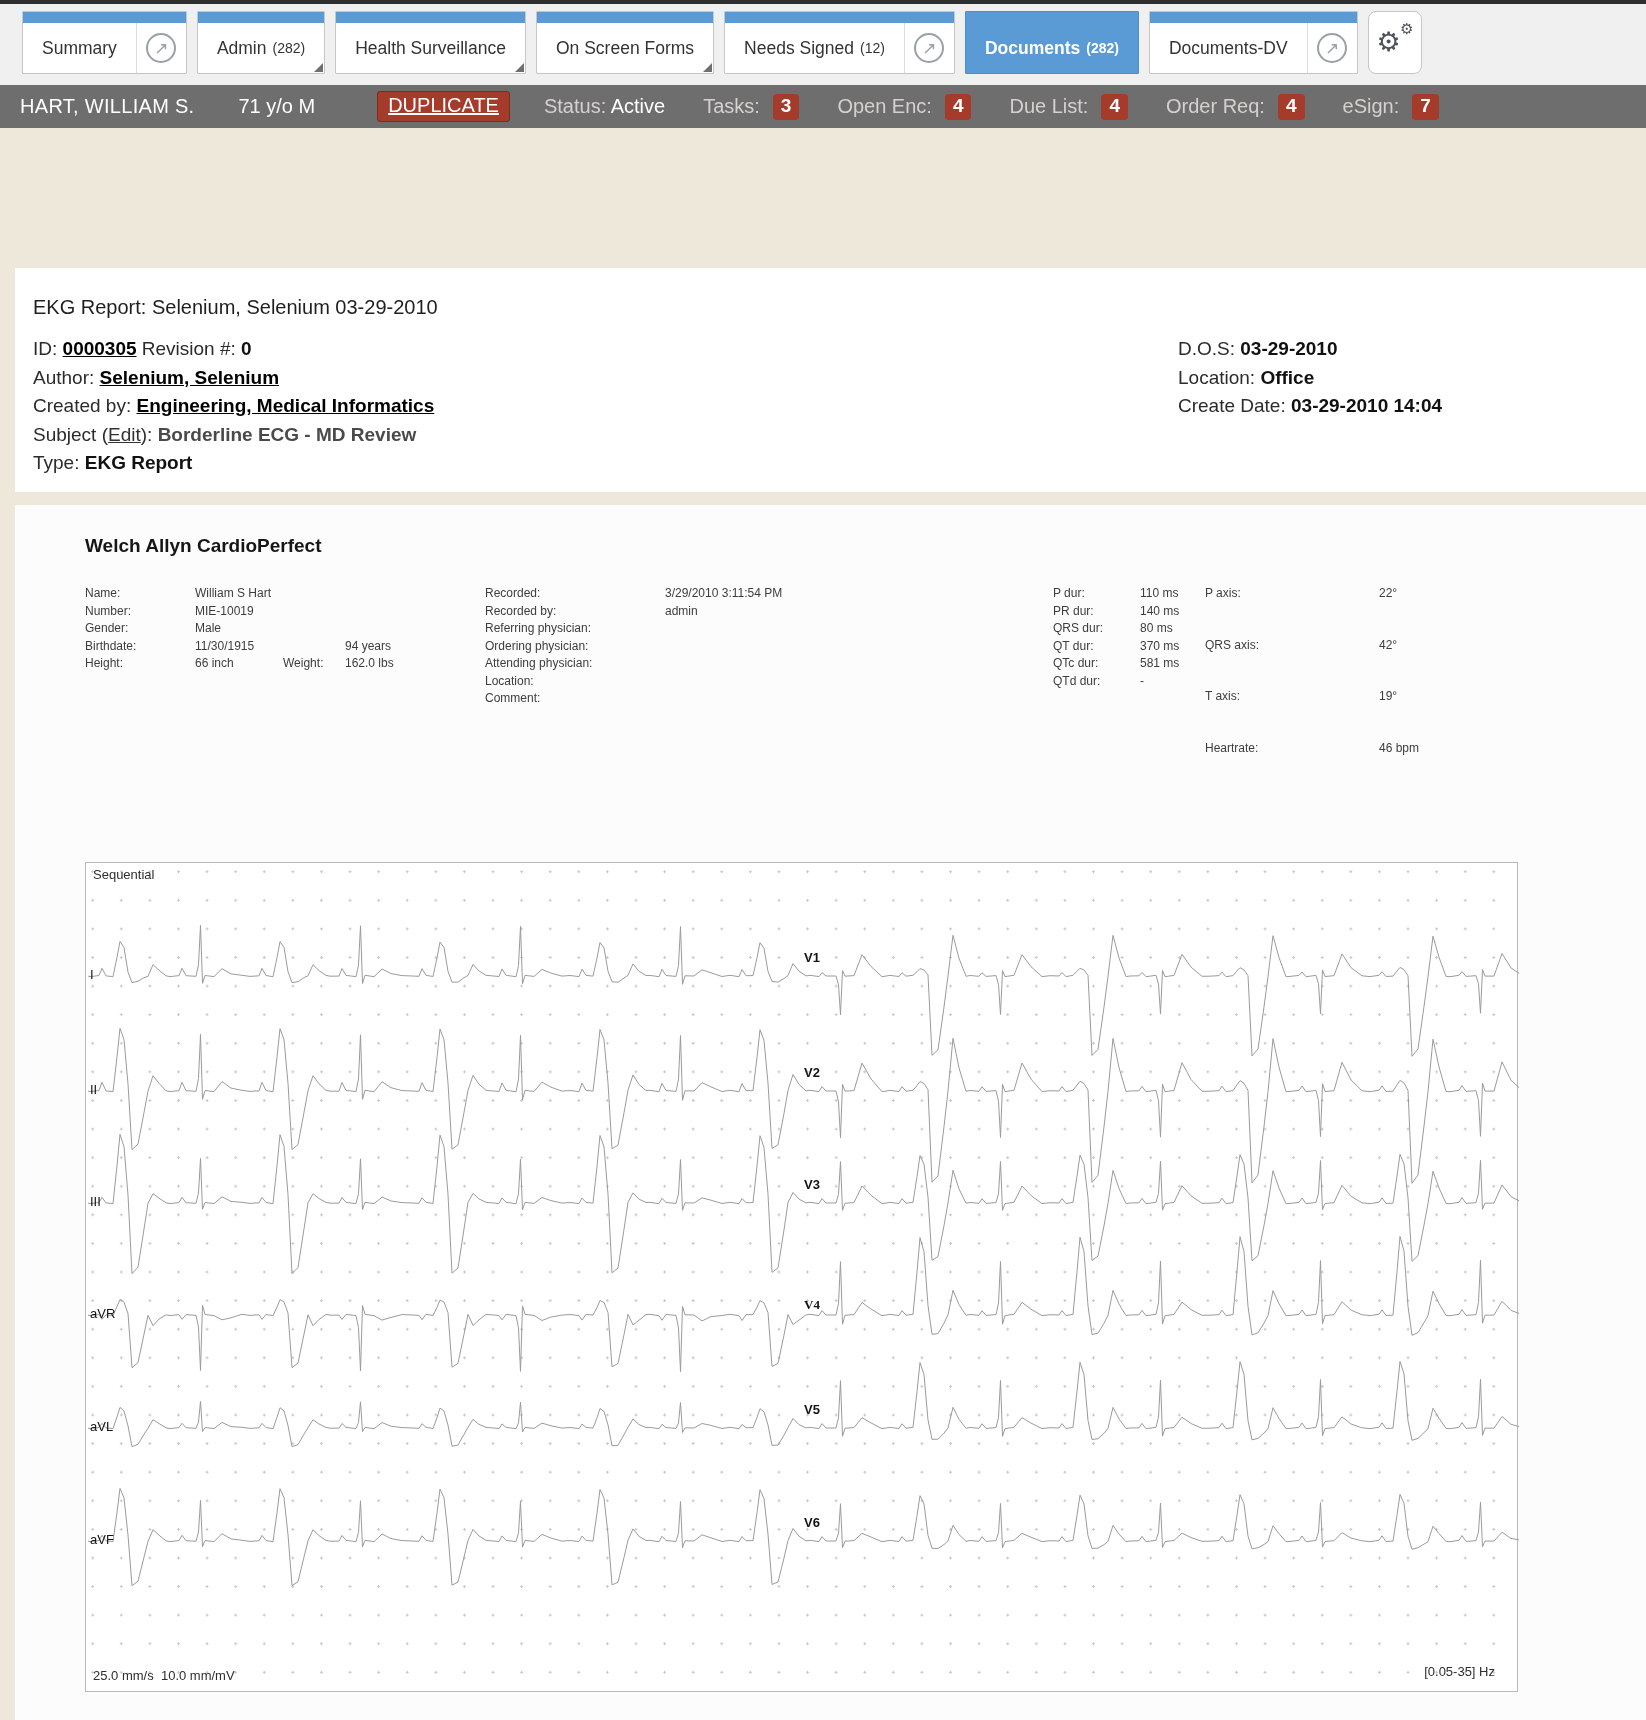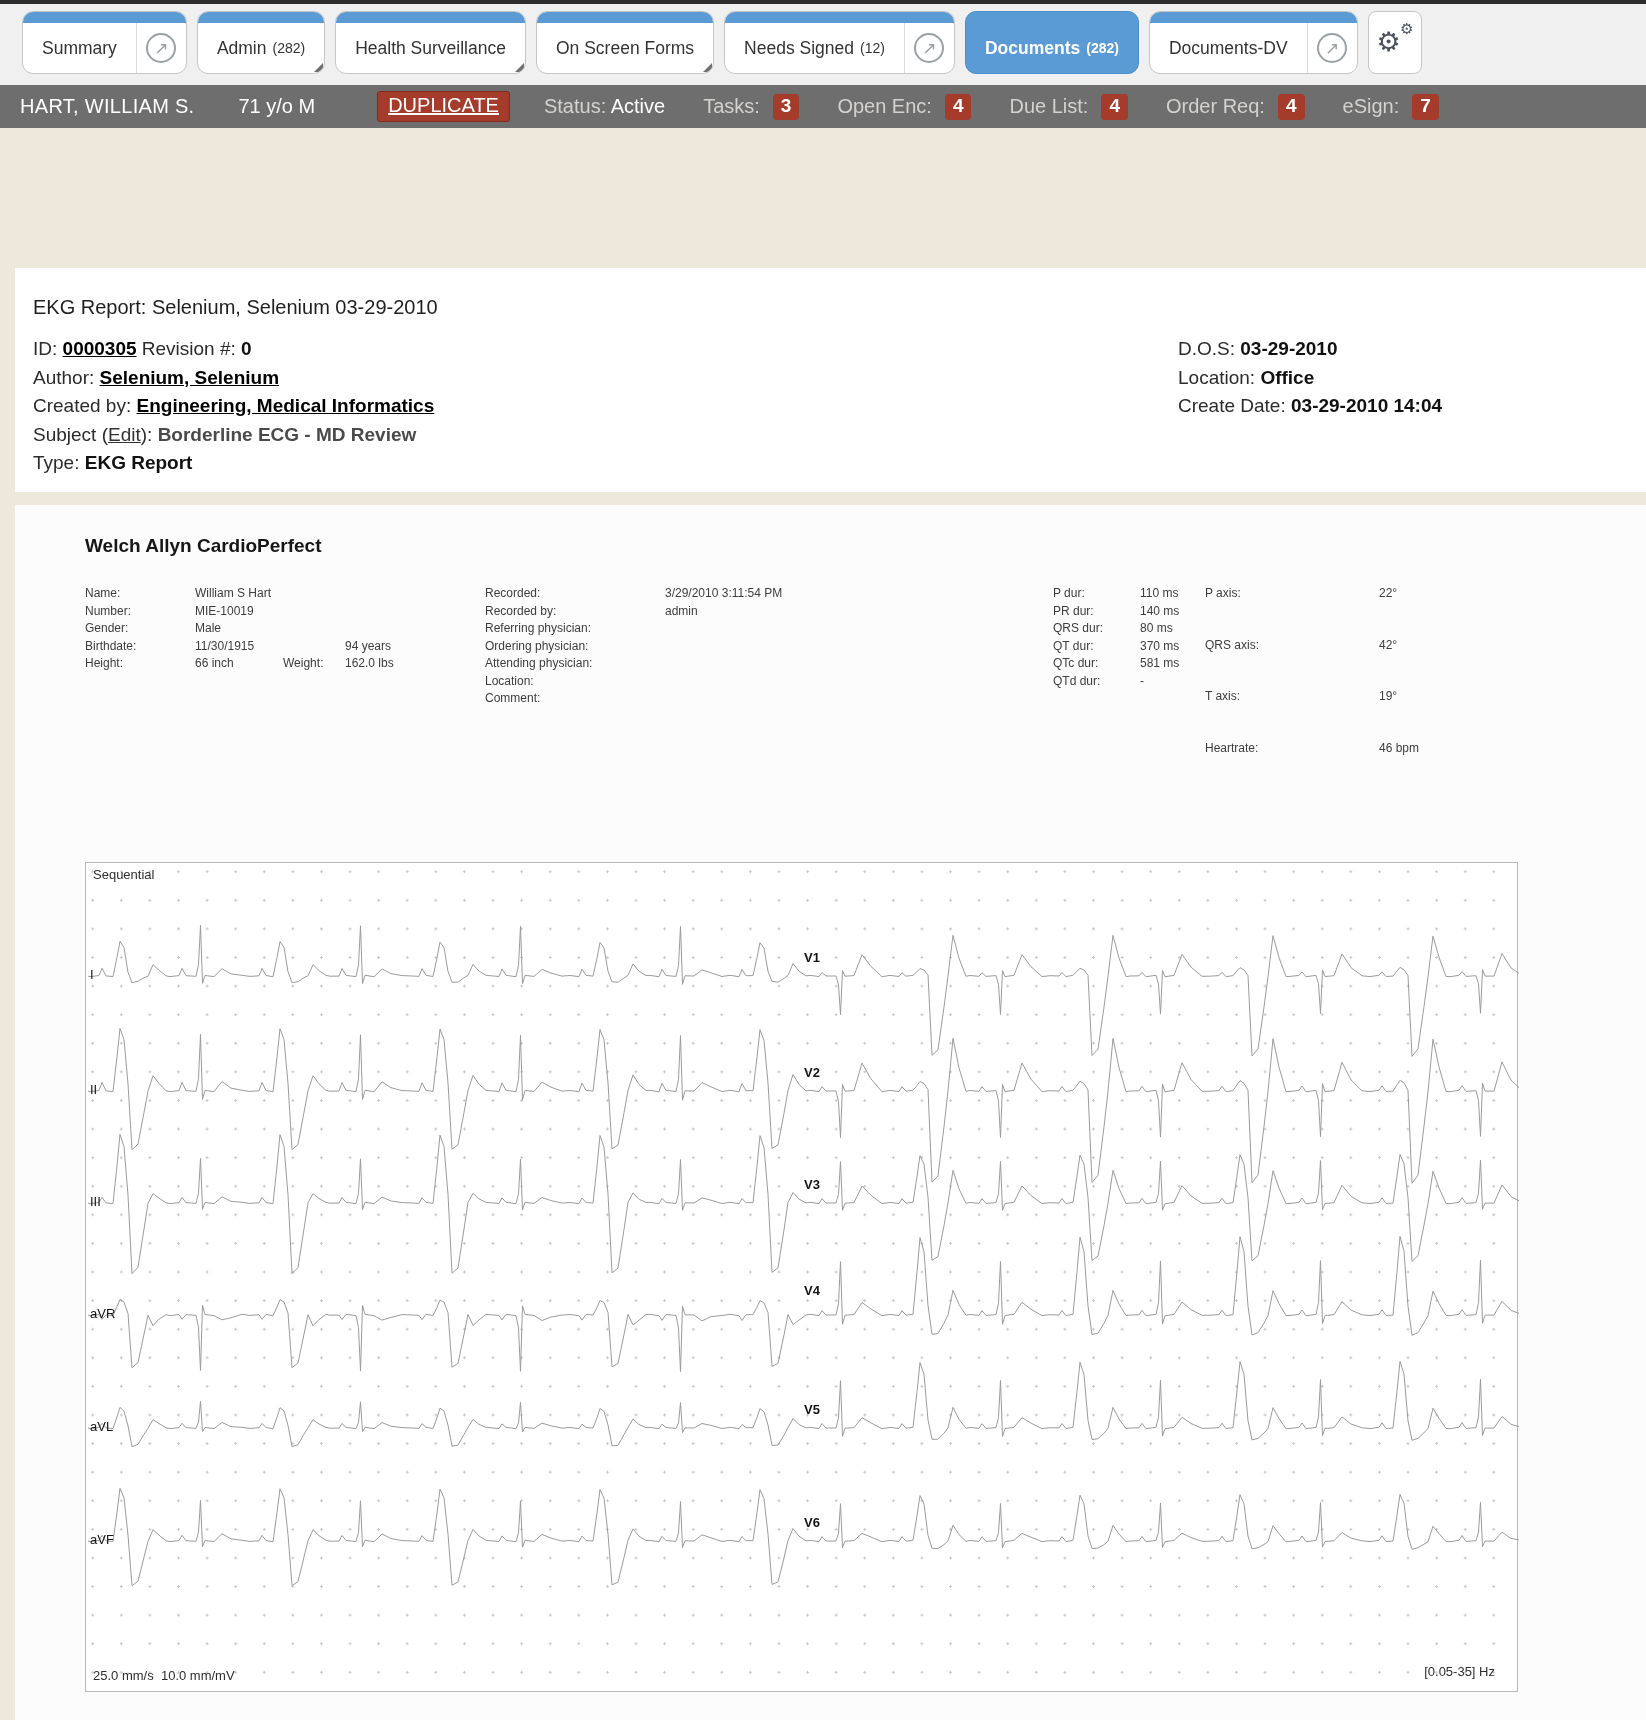--- a/index.html
+++ b/index.html
@@ -5,21 +5,21 @@
   * { margin:0; padding:0; box-sizing:border-box; }
   html,body { background:#eee8da; }
   body { font-family:"Liberation Sans", sans-serif; }
   .page { position:relative; width:1646px; height:1720px; background:#eee8da; overflow:hidden; }
 
   
   .topline { position:absolute; top:0; left:0; width:100%; height:4px; background:#2e2e2e; }
   .tabbar { position:absolute; top:4px; left:0; width:100%; height:81px; background:#f0f0f0;
             display:flex; align-items:flex-start; padding:7px 0 0 22px; }
   .tabstrip { display:flex; gap:10px; }
-  .tab { position:relative; display:flex; background:#fff; border:1px solid #c6c6c6; border-radius:11px;
+  .tab { position:relative; display:flex; background:#fff; border:1px solid #c6c6c6; border-radius:1px;
          overflow:hidden; height:63px; cursor:pointer; }
   .tab .cap { position:absolute; top:0; left:0; right:0; height:11px; background:#5b9bd5; }
   .tab .lbl { display:flex; align-items:center; padding:11px 19px 0 19px; font-size:17.5px; color:#333;
               white-space:nowrap; }
   .tab .cnt { font-size:14px; margin-left:6px; color:#333; }
   .tab.active { background:#5b9bd5; border-color:#4c8ec9; }
   .tab.active .lbl, .tab.active .cnt { color:#fff; font-weight:bold; }
   .tab .popout { border-left:1px solid #dcdcdc; width:50px; display:flex; align-items:center;
                  justify-content:center; padding-top:11px; }
   .circ { width:30px; height:30px; border:2px solid #9aa0a4; border-radius:50%; color:#9aa0a4;
@@ -271,20 +271,20 @@
       <span class="ecg-mode">Sequential</span>
       <span class="ecg-scale"><span>25.0 mm/s</span>&nbsp; <span>10.0 mm/mV</span></span>
       <span class="ecg-filter">[0.05-35] Hz</span>
     <span class="lead-lbl" style="left: 4px; top: 104px;">I</span>
         <span class="lead-lbl chest" style="left: 718px; top: 87px;">V1</span>
         <span class="lead-lbl" style="left: 4px; top: 219px;">II</span>
         <span class="lead-lbl chest" style="left: 718px; top: 202px;">V2</span>
         <span class="lead-lbl" style="left: 4px; top: 331px;">III</span>
         <span class="lead-lbl chest" style="left: 718px; top: 314px;">V3</span>
         <span class="lead-lbl" style="left: 4px; top: 443px;">aVR</span>
-        <span class="lead-lbl chest" style="left: 718px; top: 420px;">V4</span>
+        <span class="lead-lbl chest" style="left: 718px; top: 434px; font-family: Liberation Serif, serif;">V4</span>
         <span class="lead-lbl" style="left: 4px; top: 556px;">aVL</span>
         <span class="lead-lbl chest" style="left: 718px; top: 539px;">V5</span>
         <span class="lead-lbl" style="left: 4px; top: 669px;">aVF</span>
         <span class="lead-lbl chest" style="left: 718px; top: 652px;">V6</span>
       </div>
   </div>
 </div>
 
 </body></html>

